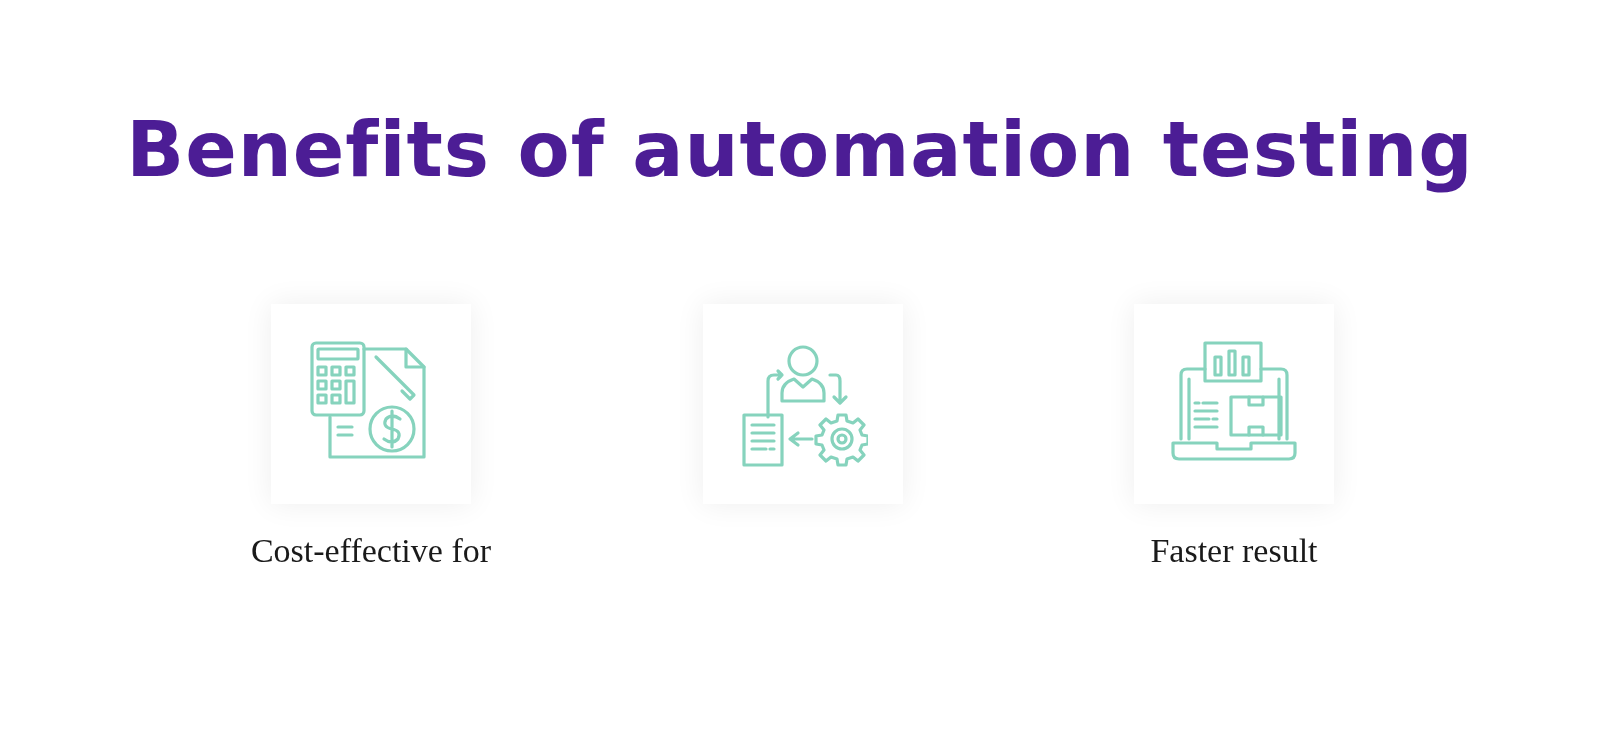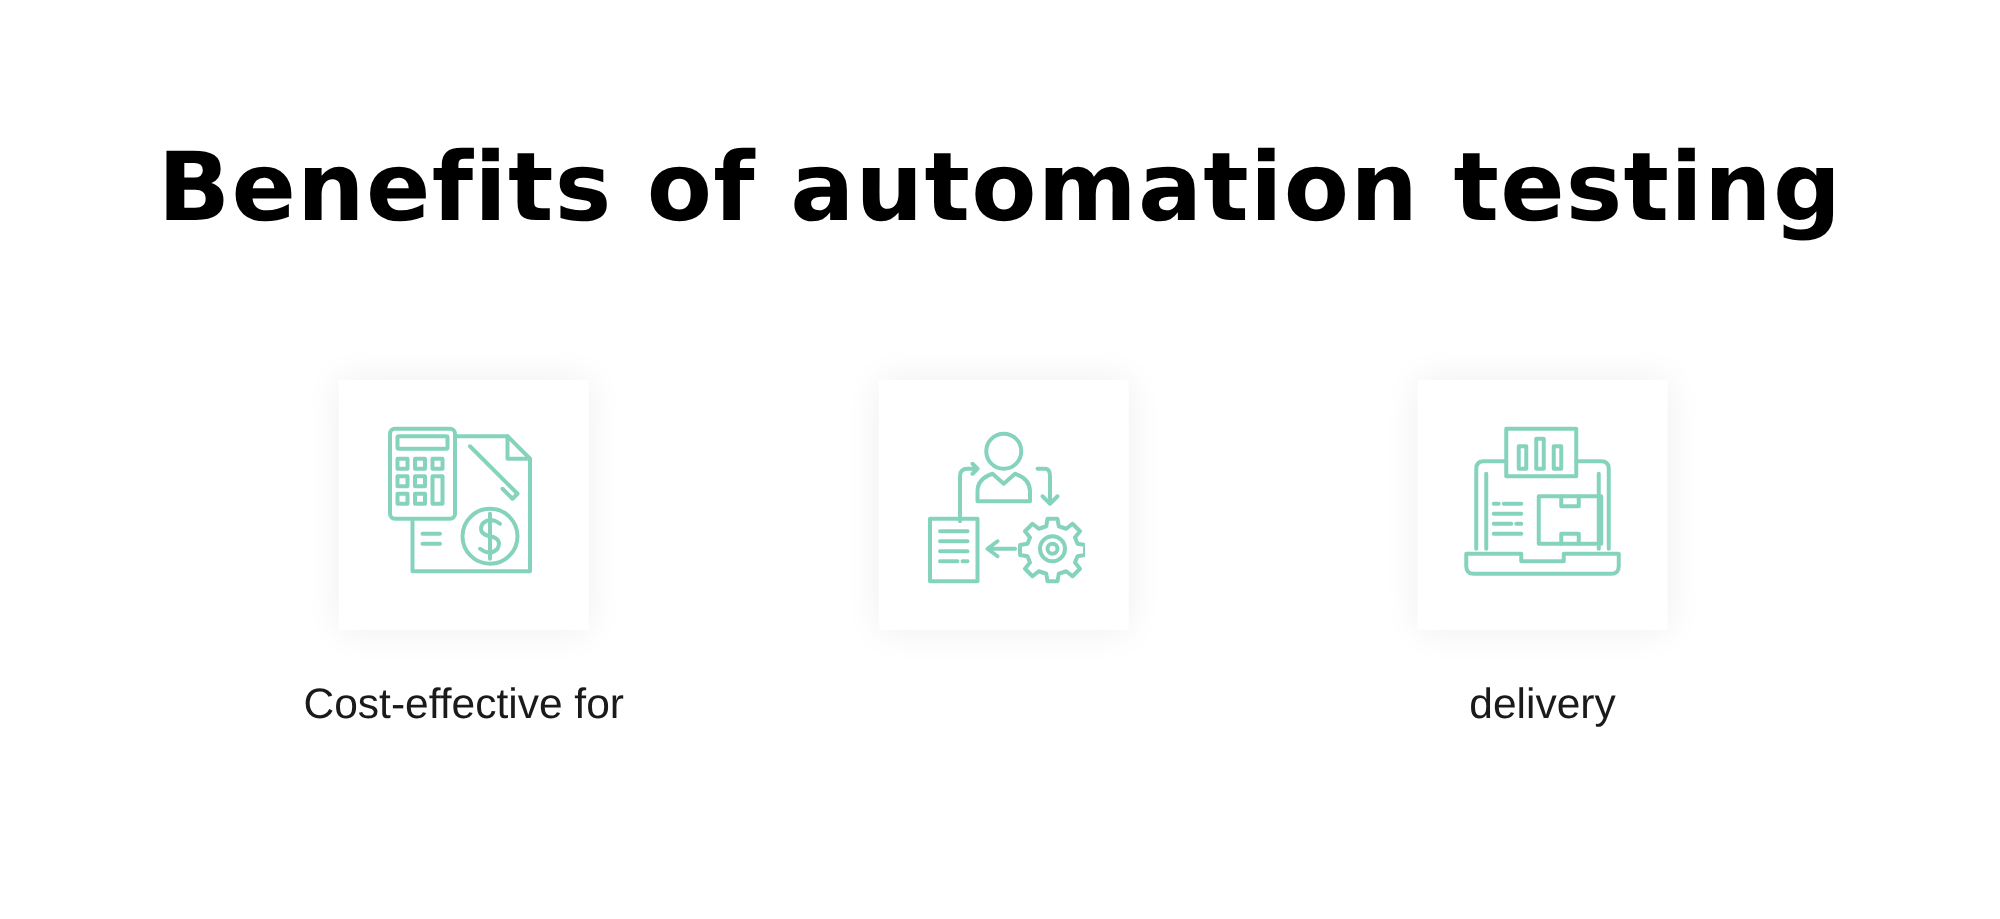--- a/index.html
+++ b/index.html
@@ -1,31 +1,31 @@
 <!DOCTYPE html>
 <html><head>
   <meta charset="utf-8">
   <style>
     html, body { margin: 0; padding: 0; background: #ffffff; }
     body { width: 1600px; height: 735px; position: relative; overflow: hidden; font-family: "Liberation Sans", sans-serif; color: #111; }
     .title {
       position: absolute; left: 0; right: 0; top: 105px;
       text-align: center; font-family: "DejaVu Sans", sans-serif;
-      font-size: 76px; font-weight: bold; letter-spacing: 1px; color: #000000;
+      font-size: 76px; font-weight: bold; letter-spacing: 1px; color: #4c1d95;
       margin: 0;
     }
     .card {
       position: absolute; top: 304px; width: 200px; height: 200px;
       background: #fff; box-shadow: 0 0 28px rgba(0,0,0,0.07);
       display: flex; align-items: center; justify-content: center;
     }
     .card svg { width: 130px; height: 130px; }
     .label {
-      position: absolute; top: 538px; width: 400px; text-align: center;
-      font-family: Liberation Sans, sans-serif; font-size: 34px; line-height: 50px;
+      position: absolute; top: 526px; width: 400px; text-align: center;
+      font-family: Liberation Serif, serif; font-size: 34px; line-height: 50px;
       color: #1a1a1a; font-weight: normal;
     }
     .label span { display: block; }
     svg .s { fill: none; stroke: #86d3bd; stroke-width: 3.2; stroke-linecap: round; stroke-linejoin: round; }
   </style>
 </head>
 <body>
 
 <h1 class="title">Benefits of automation testing</h1>
 
@@ -78,14 +78,14 @@
     <rect class="s" x="36" y="4" width="56" height="38"></rect>
     <rect class="s" x="46" y="18" width="6" height="18"></rect>
       <rect class="s" x="60" y="12" width="6" height="24"></rect>
       <rect class="s" x="74" y="18" width="6" height="18"></rect>
     <rect class="s" x="62" y="58" width="50" height="38"></rect>
     <path class="s" d="M80 58 V66 H94 V58 M80 96 V88 H94 V96"></path>
     <path class="s" d="M26 64 H30 M34 64 H48 M26 72 H48 M26 80 H40 M44 80 H48 M26 88 H48"></path>
   </svg>
 </div>
 <div class="label" style="left:1034px;">
-  <span>delivery</span>
+  <span>Faster result</span>
 </div>
 
 </body></html>

